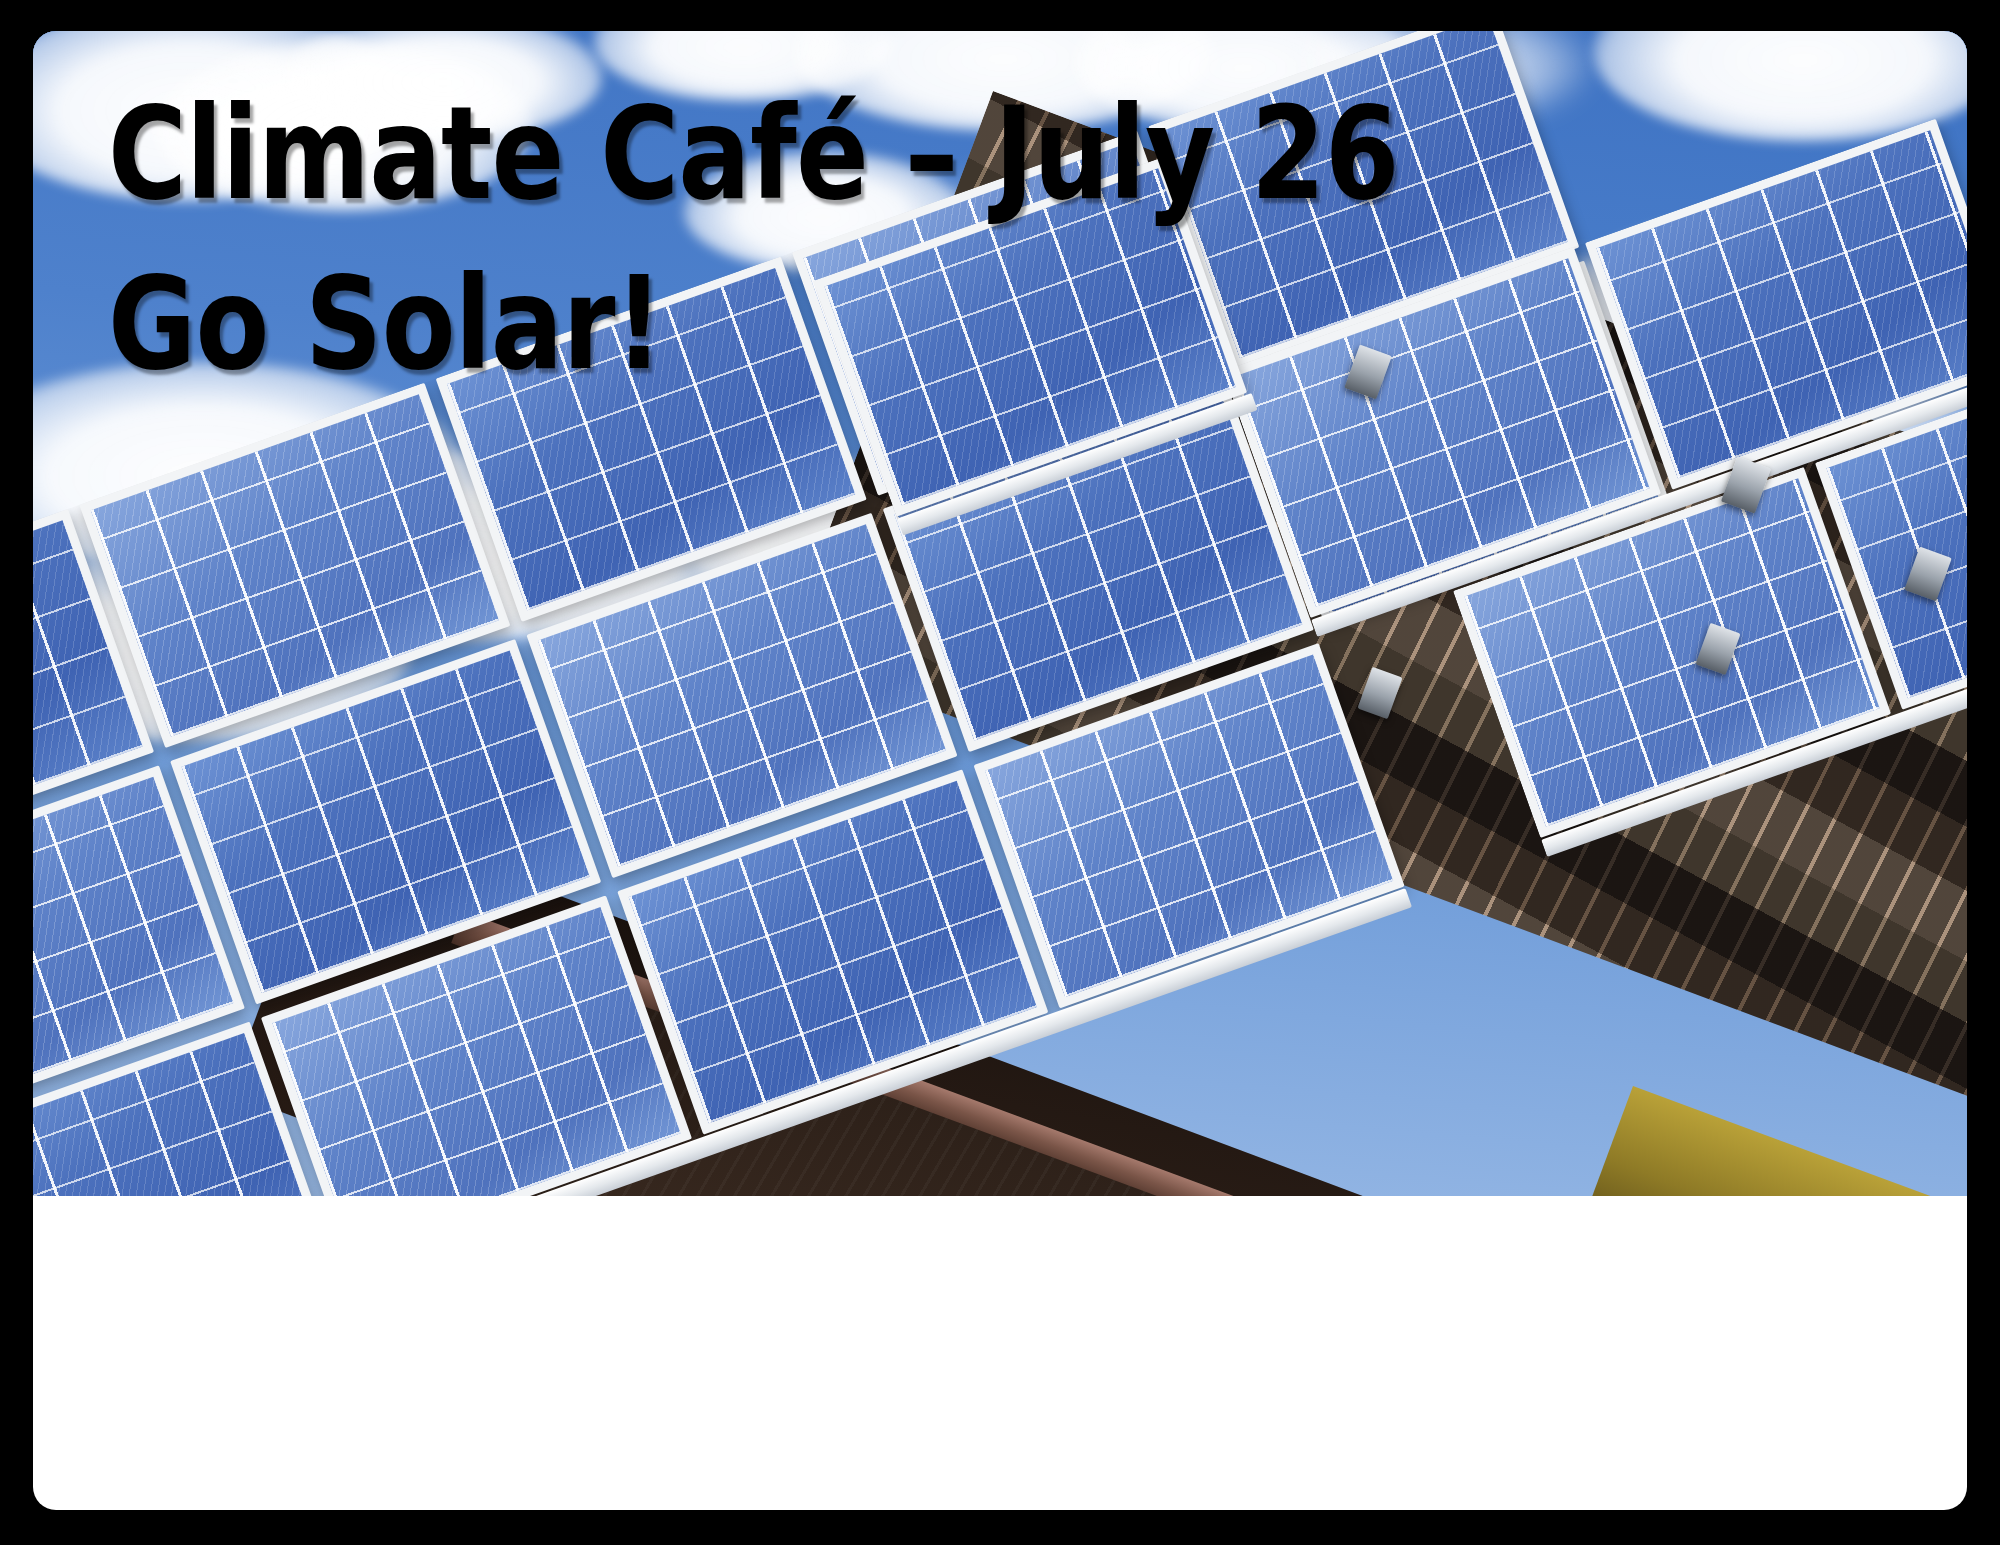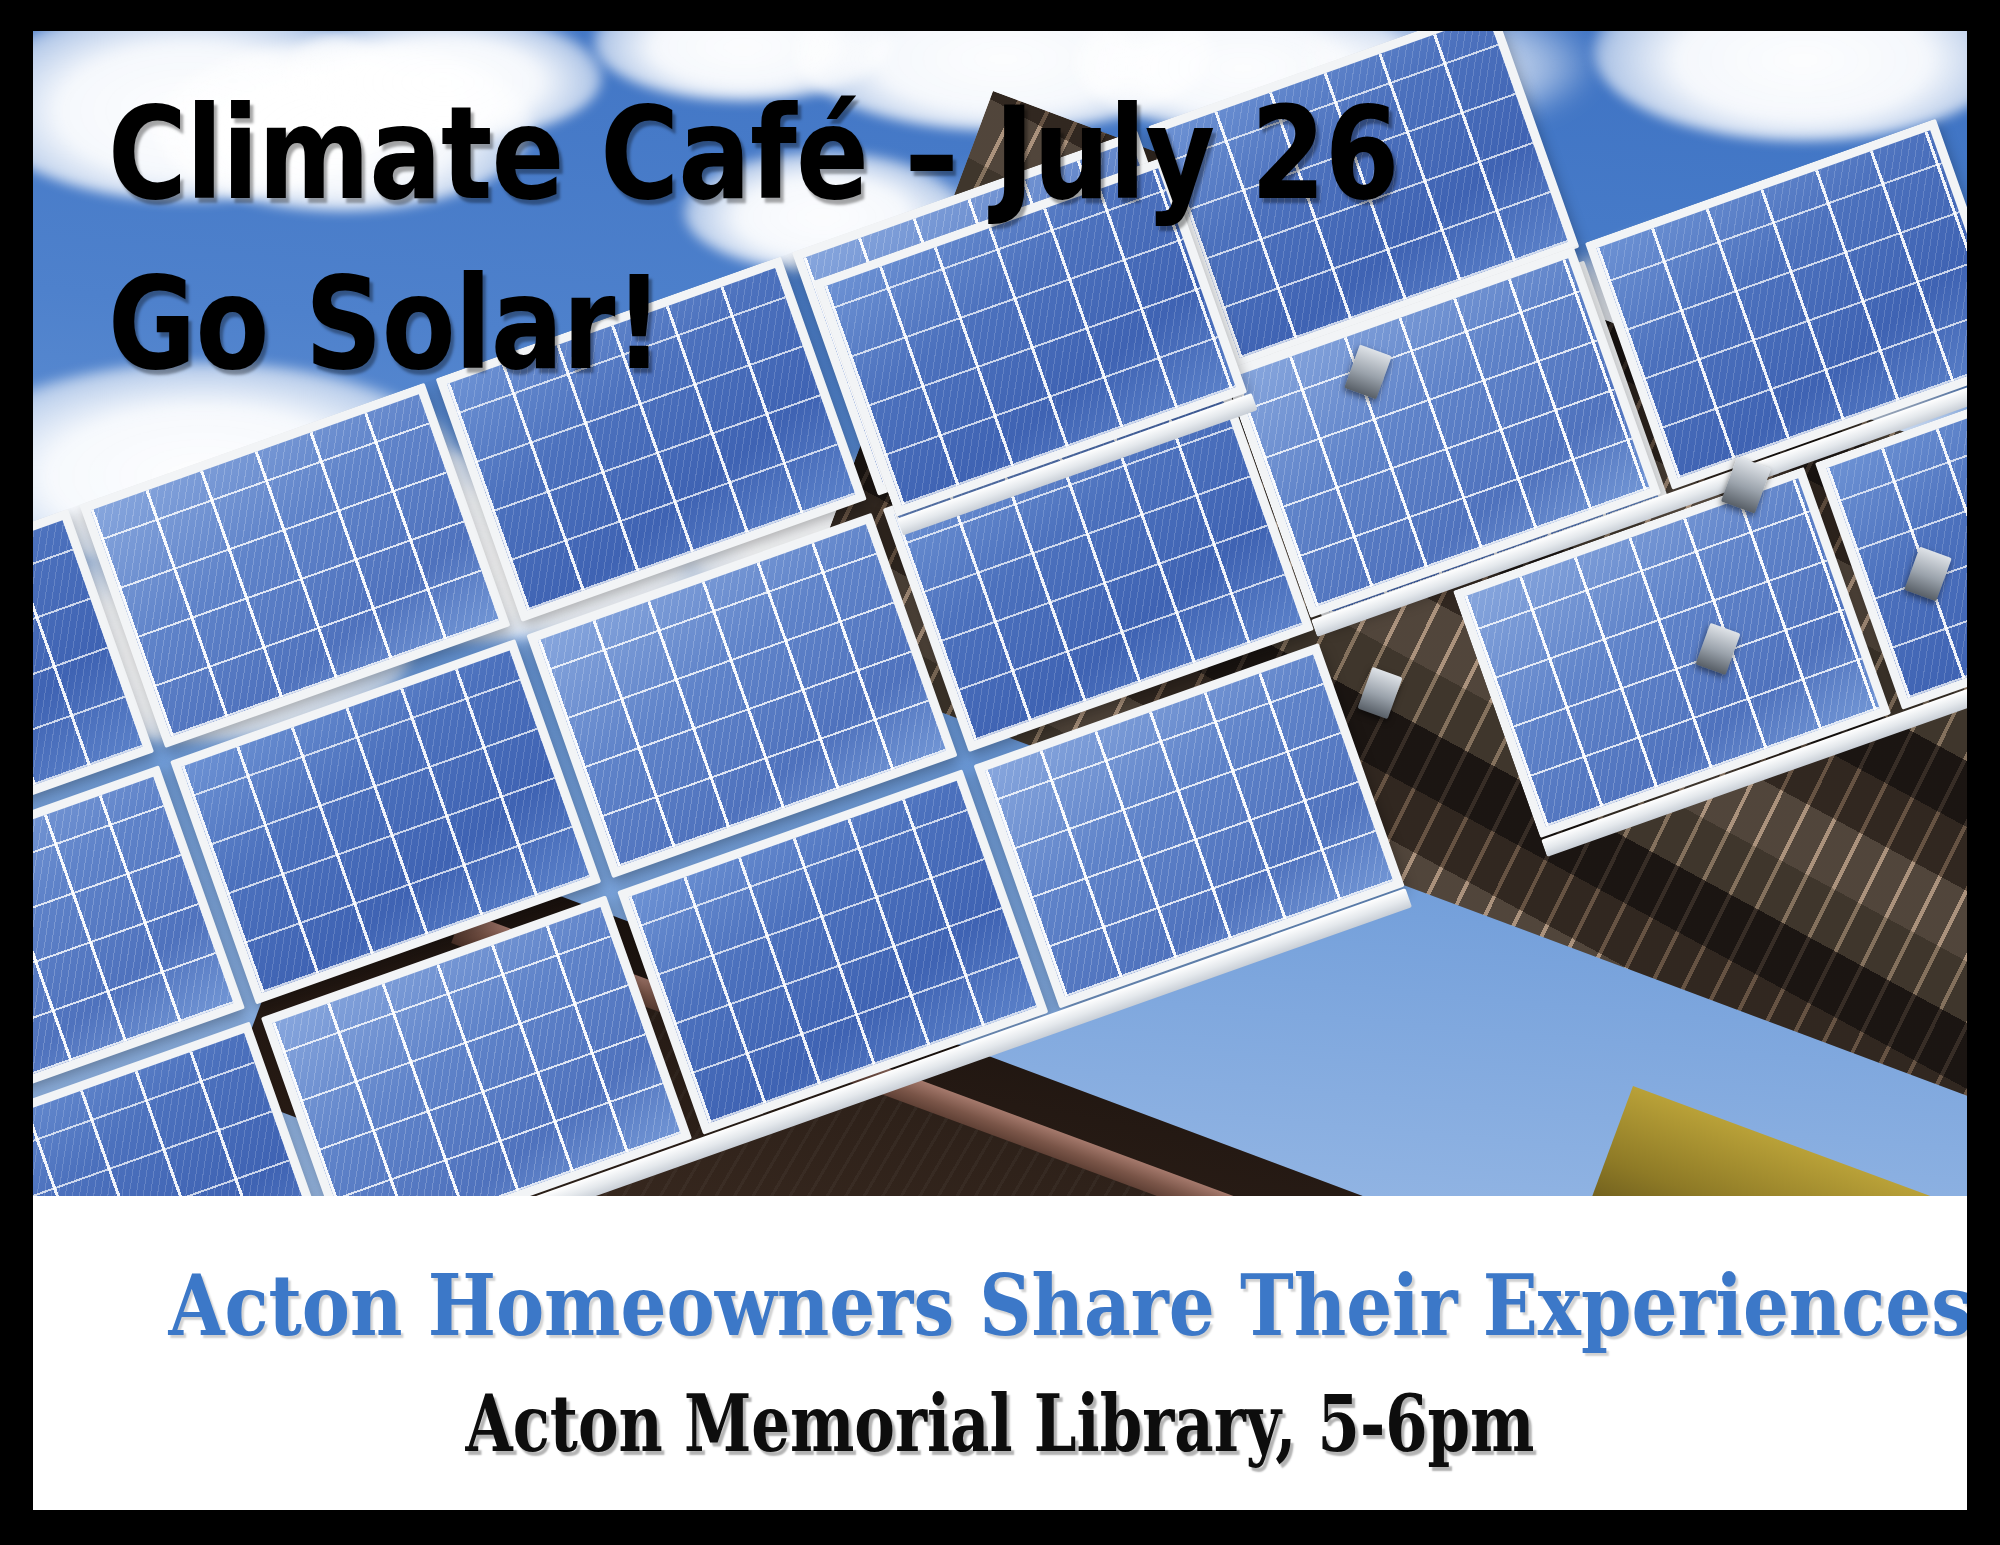--- a/index.html
+++ b/index.html
@@ -17,20 +17,21 @@
   }
   
   #content {
     position: absolute;
     left: 33px;
     top: 31px;
     width: 1934px;
     height: 1479px;
     background: #ffffff;
     overflow: hidden;
+    border-radius: 23px;
   }
 
   
   #photo {
     position: absolute;
     left: 0;
     top: 0;
     width: 1934px;
     height: 1165px;
     overflow: hidden;
@@ -316,19 +317,15 @@
       <div class="mount" style="left:1318px; top:318px; width:34px; height:46px; transform:rotate(20deg);"></div>
       <div class="mount" style="left:1695px; top:430px; width:36px; height:48px; transform:rotate(20deg);"></div>
       <div class="mount" style="left:1669px; top:596px; width:32px; height:44px; transform:rotate(20deg);"></div>
       <div class="mount" style="left:1331px; top:640px; width:32px; height:44px; transform:rotate(20deg);"></div>
       <div class="mount" style="left:1878px; top:520px; width:34px; height:46px; transform:rotate(20deg);"></div>
 
       <div class="headline" id="title-line1">Climate Café – July 26</div>
       <div class="headline" id="title-line2">Go Solar!</div>
     </div>
 
-    <div id="caption">
-      <div id="subtitle">Acton Homeowners Share Their Experiences</div>
-      <div id="venue">Acton Memorial Library, 5-6pm</div>
-    </div>
 
   </div>
 </div>
 
 </body></html>

